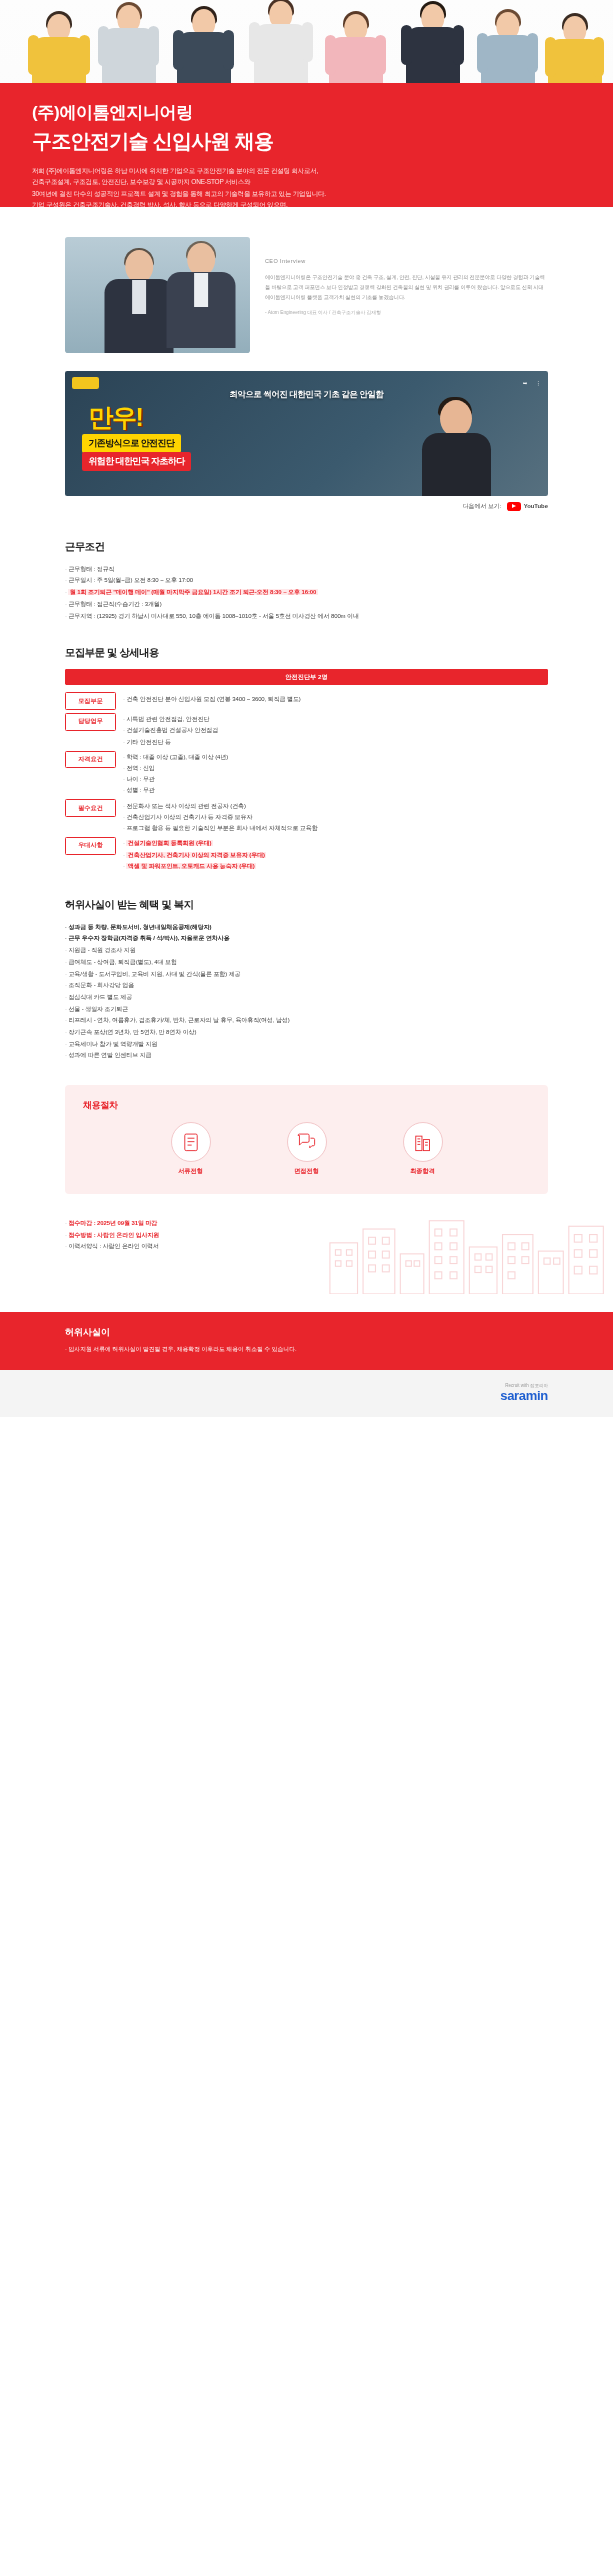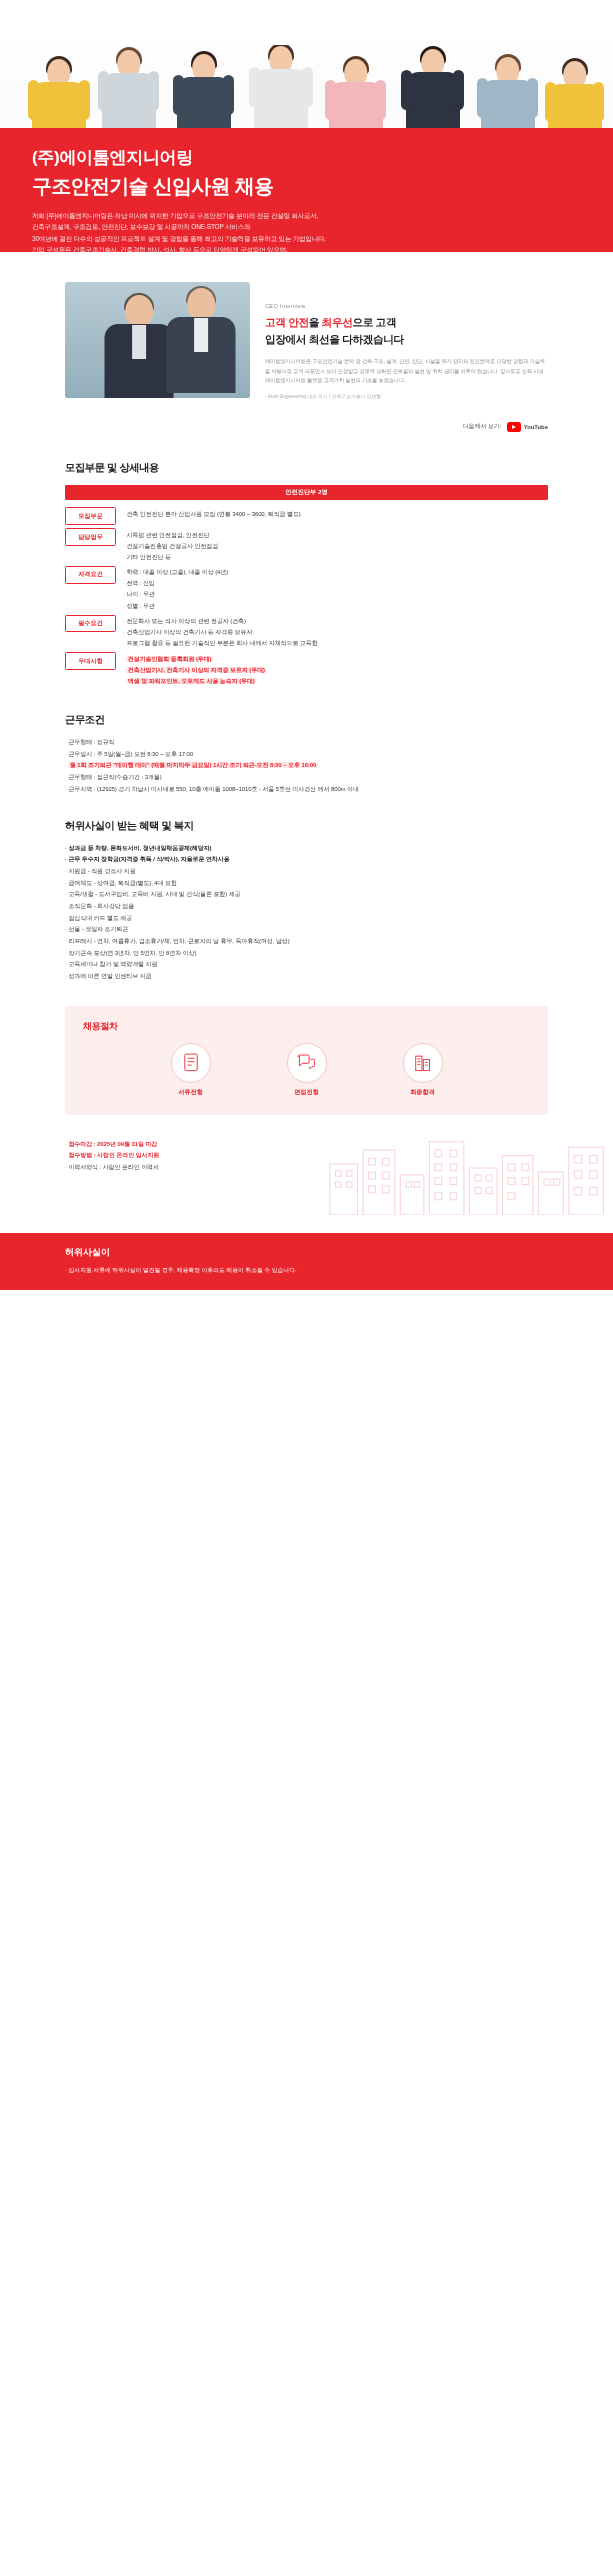--- a/index.html
+++ b/index.html
@@ -11,21 +11,20 @@
   }
   .page { width: 613px; position: relative; overflow: hidden; }
 
   
   .hero {
     position: relative;
     width: 613px;
     height: 207px;
     background: linear-gradient(180deg,#fdfdfd 0%,#fafafa 100%);
     overflow: hidden;
-    margin-top: 45px;
   }
   .hero-people { position: absolute; left: 0; top: 0; width: 613px; height: 117px; }
   .person { position: absolute; bottom: 0; }
   .p-head { width: 23.4px; height: 27.6px; border-radius: 50%; background: #f2c9a8; position: absolute; left: 50%; transform: translateX(-50%); top: 0; }
   .p-hair { position: absolute; left: 50%; transform: translateX(-50%); top: -2.8px; width: 26px; height: 18px; border-radius: 13px 13px 4.1px 4.1px; background: #3a2b22; }
   .p-body { position: absolute; top: 23.4px; left: 50%; transform: translateX(-50%); width: 54px; height: 83px; border-radius: 12.4px 12.4px 0 0; }
   .p-arm { position: absolute; width: 11px; height: 40px; border-radius: 5.5px; top: 20.7px; }
 
   .hero-band {
     position: absolute;
@@ -243,117 +242,132 @@
         </div>
         <div class="fig" style="left:98px;width:76px;height:110px;">
           <div class="fhair" style="background:#6e6458;"></div>
             <div class="fh"></div>
           <div class="fb" style="background:#3a4150;"></div>
             <div class="ftie" style="background:#eceff2;"></div>
         </div>
       </div>
       <div class="ceo-text">
         <div class="ceo-label">CEO Interview</div>
-        <div class="ceo-headline">
-          <span class="hl">고객 안전</span><span>을 </span><span class="hl">최우선</span><span>으로 고객</span><br>
-          <span>입장에서 최선을 다하겠습니다</span>
-        </div>
         <div class="ceo-body">에이톰엔지니어링은 구조안전기술 분야 중 건축 구조, 설계, 안전, 진단, 시설물 유지 관리의 전문분야로 다양한 경험과 기술력을 바탕으로 고객 퍼포먼스 보다 인정받고 경쟁력 강화된 건축물의 실현 및 위치 권리를 이루어 왔습니다. 앞으로도 신뢰 시대 에이톰엔지니어링 플랫폼 고객가치 실현의 기초를 놓겠습니다.</div>
         <div class="ceo-sign">- Atom Engineering 대표 이사 / 건축구조기술사 김재형</div>
       </div>
     </div>
   </div>
 
   <div class="video-wrap">
+    <div class="video">
+      <div class="vid-topbar">
+        <div class="vid-logo"></div>
+        <div class="vid-share">
+          <span>➥</span>
+          <span>⋮</span>
+        </div>
+      </div>
+      <div class="vid-headline">최악으로 썩어진 대한민국 기초 같은 안일함</div>
+      <div class="vid-big">만우!</div>
+      <div class="vid-sub1">기존방식으로 안전진단</div>
+      <div class="vid-sub2">위험한 대한민국 자초하다</div>
+      <div class="vid-man">
+        <div class="hair"></div>
+          <div class="h"></div>
+          <div class="sh"></div>
+          <div class="b"></div>
+      </div>
+    </div>
     <div class="vid-caption">
       <span>다음에서 보기:</span>
       <span class="yt-badge">
         <span class="yt-play"></span>
         <span style="font-weight:bold;">YouTube</span>
       </span>
     </div>
-  </div>
-
-  <div class="section">
-    <div class="sec-title">모집부문 및 상세내용</div>
-    <div class="tbl-head">안전진단부 2명</div>
-    <table class="tbl">
-      <tbody>
-          <tr>
-        <td class="lab-cell">
-              <span class="lab">모집부문</span>
-            </td>
-        <td>
-              <ul class="cell-list">
-          <li>건축 안전진단 분야 신입사원 모집 (연봉 3400 ~ 3600, 퇴직금 별도)</li>
-        </ul>
-            </td>
-      </tr>
-      <tr>
-        <td class="lab-cell">
-              <span class="lab">담당업무</span>
-            </td>
-        <td>
-              <ul class="cell-list">
-          <li>시특법 관련 안전점검, 안전진단</li>
-          <li>건설기술진흥법 건설공사 안전점검</li>
-          <li>기타 안전진단 등</li>
-        </ul>
-            </td>
-      </tr>
-      <tr>
-        <td class="lab-cell">
-              <span class="lab">자격요건</span>
-            </td>
-        <td>
-              <ul class="cell-list">
-          <li>학력 : 대졸 이상 (고졸), 대졸 이상 (4년)</li>
-          <li>전역 : 신입</li>
-          <li>나이 : 무관</li>
-          <li>성별 : 무관</li>
-        </ul>
-            </td>
-      </tr>
-      <tr>
-        <td class="lab-cell">
-              <span class="lab">필수요건</span>
-            </td>
-        <td>
-              <ul class="cell-list">
-          <li>전문화사 또는 석사 이상의 관련 전공자 (건축)</li>
-          <li>건축산업기사 이상의 건축기사 등 자격증 보유자</li>
-          <li>프로그램 활용 등 필요한 기술직인 부분은 회사 내에서 자체적으로 교육함</li>
-        </ul>
-            </td>
-      </tr>
-      <tr>
-        <td class="lab-cell">
-              <span class="lab">우대사항</span>
-            </td>
-        <td>
-              <ul class="cell-list">
-          <li><span class="hl-box">건설기술인협회 등록회원 (우대)</span></li>
-          <li><span class="hl-box">건축산업기사, 건축기사 이상의 자격증 보유자 (우대)</span></li>
-          <li><span class="hl-box">액셀 및 파워포인트, 오토캐드 사용 능숙자 (우대)</span></li>
-        </ul>
-            </td>
-      </tr>
-    </tbody>
-      </table>
   </div>
 
   <div class="section">
     <div class="sec-title">근무조건</div>
     <ul class="bullets">
       <li>근무형태 : 정규직</li>
       <li>근무일시 : 주 5일(월~금) 오전 8:30 ~ 오후 17:00</li>
       <li><span class="hl-box">월 1회 조기퇴근 "데이행 데이" (매월 마지막주 금요일) 1시간 조기 퇴근-오전 8:30 ~ 오후 16:00</span></li>
       <li>근무형태 : 점근직(수습기간 : 3개월)</li>
       <li>근무지역 : (12925) 경기 하남시 미사대로 550, 10층 에이톰 1008~1010호 - 서울 5호선 미사경산 에서 800m 이내</li>
     </ul>
+  </div>
+
+  <div class="section">
+    <div class="sec-title">모집부문 및 상세내용</div>
+    <div class="tbl-head">안전진단부 2명</div>
+    <table class="tbl">
+      <tbody>
+          <tr>
+        <td class="lab-cell">
+              <span class="lab">모집부문</span>
+            </td>
+        <td>
+              <ul class="cell-list">
+          <li>건축 안전진단 분야 신입사원 모집 (연봉 3400 ~ 3600, 퇴직금 별도)</li>
+        </ul>
+            </td>
+      </tr>
+      <tr>
+        <td class="lab-cell">
+              <span class="lab">담당업무</span>
+            </td>
+        <td>
+              <ul class="cell-list">
+          <li>시특법 관련 안전점검, 안전진단</li>
+          <li>건설기술진흥법 건설공사 안전점검</li>
+          <li>기타 안전진단 등</li>
+        </ul>
+            </td>
+      </tr>
+      <tr>
+        <td class="lab-cell">
+              <span class="lab">자격요건</span>
+            </td>
+        <td>
+              <ul class="cell-list">
+          <li>학력 : 대졸 이상 (고졸), 대졸 이상 (4년)</li>
+          <li>전역 : 신입</li>
+          <li>나이 : 무관</li>
+          <li>성별 : 무관</li>
+        </ul>
+            </td>
+      </tr>
+      <tr>
+        <td class="lab-cell">
+              <span class="lab">필수요건</span>
+            </td>
+        <td>
+              <ul class="cell-list">
+          <li>전문화사 또는 석사 이상의 관련 전공자 (건축)</li>
+          <li>건축산업기사 이상의 건축기사 등 자격증 보유자</li>
+          <li>프로그램 활용 등 필요한 기술직인 부분은 회사 내에서 자체적으로 교육함</li>
+        </ul>
+            </td>
+      </tr>
+      <tr>
+        <td class="lab-cell">
+              <span class="lab">우대사항</span>
+            </td>
+        <td>
+              <ul class="cell-list">
+          <li><span class="hl-box">건설기술인협회 등록회원 (우대)</span></li>
+          <li><span class="hl-box">건축산업기사, 건축기사 이상의 자격증 보유자 (우대)</span></li>
+          <li><span class="hl-box">액셀 및 파워포인트, 오토캐드 사용 능숙자 (우대)</span></li>
+        </ul>
+            </td>
+      </tr>
+    </tbody>
+      </table>
   </div>
 
   <div class="section">
     <div class="sec-title">허위사실이 받는 혜택 및 복지</div>
     <ul class="bullets" style="list-style:none;">
       <li style="font-weight:bold;color:#222;">성과금 등 차량, 문화도서비, 청년내일채움공제(해당자)</li>
       <li style="font-weight:bold;color:#222;">근무 우수자 장학금(자격증 취득 / 석/박사), 자율로운 연차사용</li>
     </ul>
     <ul class="bullets">
       <li>지원금 - 직원 경조사 지원</li>
@@ -469,15 +483,19 @@
     </svg>
   </div>
 
   <div class="notice">
     <h3>허위사실이</h3>
     <ul>
       <li>입사지원 서류에 허위사실이 발견될 경우, 채용확정 이후라도 채용이 취소될 수 있습니다.</li>
     </ul>
   </div>
 
+  <div class="footer">
+    <div class="footer-small">Recruit with 잡코리아</div>
+    <div class="footer-logo">saramin</div>
+  </div>
 
 </div>
 
 
 </body></html>

